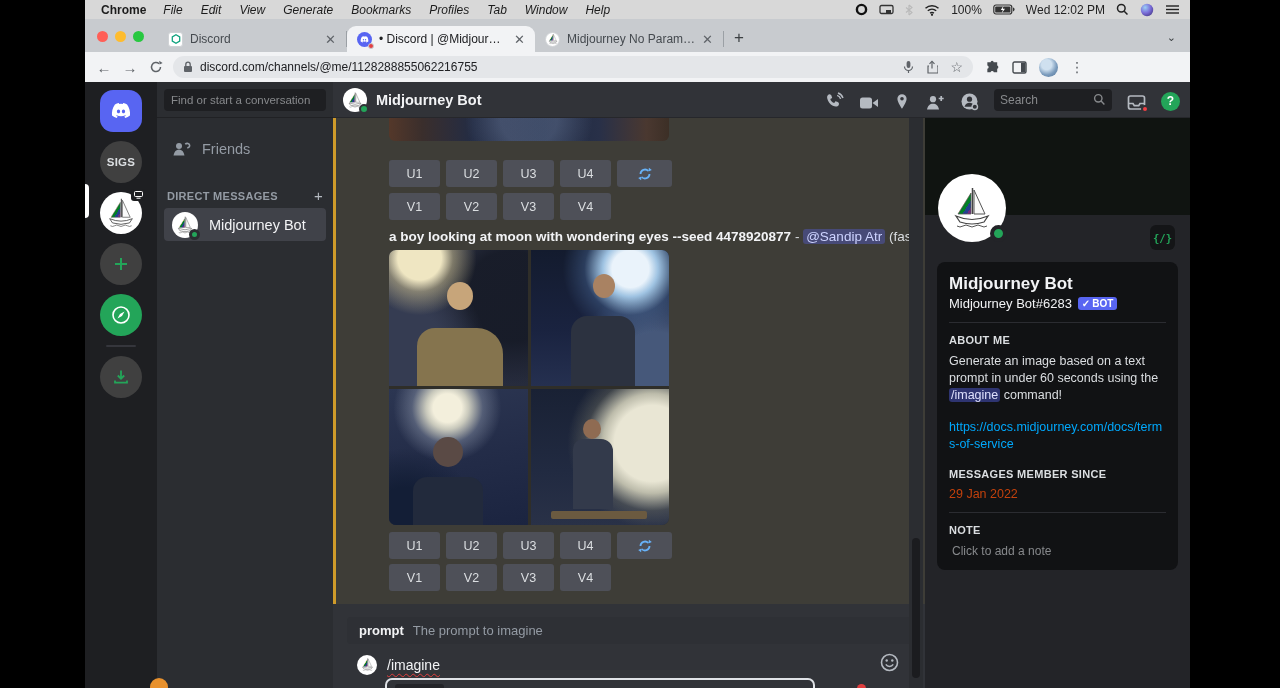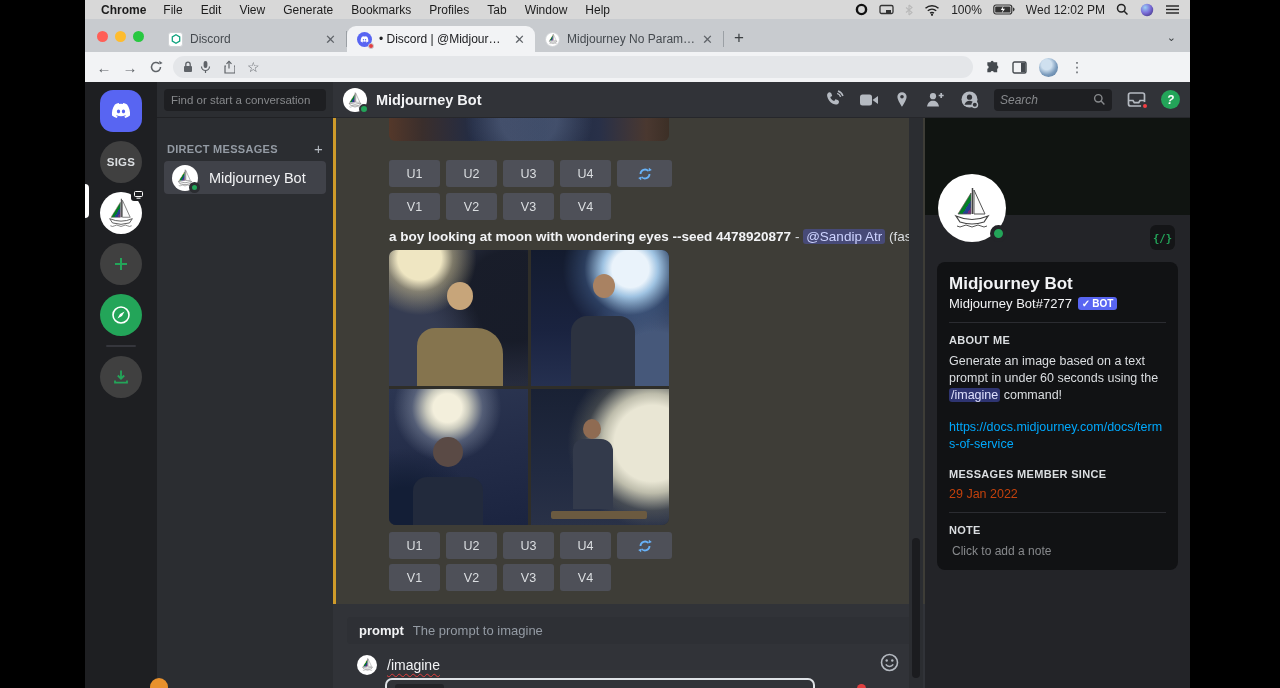--- a/index.html
+++ b/index.html
@@ -4,21 +4,21 @@
 <style>
   * { margin:0; padding:0; box-sizing:border-box; }
   html,body { width:1280px; height:688px; background:#000; overflow:hidden;
               font-family:"Liberation Sans", sans-serif; }
   .screen { position:absolute; left:85px; top:0; width:1105px; height:688px; overflow:hidden; background:#313338; }
 
   
   .menubar { position:absolute; top:0; left:0; width:100%; height:19px; background:#d8d8d8;
              display:flex; align-items:center; font-size:12px; color:#1c1c1c; padding:0 10px; }
   .menubar .app { font-weight:700; margin:0 8px 0 6px; }
-  .menubar .mitem { margin:2px 9px; }
+  .menubar .mitem { margin:2px 9px;font-style:italic; }
   .menubar .mright { margin-left:auto; display:flex; align-items:center; gap:11px; color:#222; }
   .menubar .mright svg { display:block; }
 
   
   .tabstrip { position:absolute; top:19px; left:0; width:100%; height:33px; background:#c8cbcf;
               display:flex; align-items:flex-end; }
   .lights { display:flex; gap:7px; align-items:center; padding:0 14px 10px 12px; }
   .light { width:11px; height:11px; border-radius:50%; }
   .l-red{background:#ff5f57;} .l-yel{background:#febc2e;} .l-grn{background:#28c840;}
   .tab { height:26px; display:flex; align-items:center; gap:7px; padding:0 10px; width:188px;
@@ -83,21 +83,21 @@
                 background:#23a559; border:3px solid #2b2d31; }
 
   
   .rightwrap { width:857px; display:flex; flex-direction:column; }
   .chead { height:36px; background:#313338; border-bottom:1px solid #26272b; display:flex; align-items:center;
            padding:0 10px; flex:none; }
   .chead-ava { width:24px; height:24px; border-radius:50%; background:#fff; position:relative; flex:none;
                display:flex; align-items:center; justify-content:center; }
   .chead-ava .status-dot { border-color:#313338; width:10px; height:10px; border-width:2.5px; }
   .chead-title { color:#f2f3f5; font-weight:700; font-size:14.5px; margin-left:9px; }
-  .chead-icons { margin-left:auto; display:flex; align-items:center; gap:15px; color:#b5bac1;font-style:italic; }
+  .chead-icons { margin-left:auto; display:flex; align-items:flex-end; gap:15px; color:#b5bac1; }
   .chead-icons svg { display:block; }
   .hd-search { width:118px; height:22px; background:#1e1f22; border-radius:4px; display:flex; align-items:center;
                padding:0 6px; color:#87898c; font-size:12px; }
   .hd-search svg { margin-left:auto; }
   .hd-inbox { position:relative; }
   .inbox-dot { position:absolute; right:-3px; bottom:-2px; width:8px; height:8px; border-radius:50%;
                background:#f23f43; border:2px solid #313338; }
   .hd-help { width:19px; height:19px; border-radius:50%; background:#23a559; color:#fff; font-size:12px;
              font-weight:700; display:flex; align-items:center; justify-content:center; }
 
@@ -339,20 +339,21 @@
       <svg width="14" height="14" viewBox="0 0 14 14">
           <path d="M11.5 7a4.5 4.5 0 1 1-1.4-3.2" fill="none" stroke="#5f6368" stroke-width="1.5"></path>
           <polygon points="10.2,0.8 10.6,4.4 13.6,3" fill="#5f6368"></polygon>
         </svg>
     </span>
     <div class="omnibox">
       <svg width="10" height="12" viewBox="0 0 10 12">
           <rect x="1" y="5" width="8" height="6" rx="1" fill="#5f6368"></rect>
           <path d="M2.8 5V3.4a2.2 2.2 0 0 1 4.4 0V5" fill="none" stroke="#5f6368" stroke-width="1.3"></path>
         </svg>
+      <span class="url">discord.com/channels/@me/1128288855062216755</span>
       <span class="omni-right">
         <svg width="11" height="14" viewBox="0 0 11 14">
             <rect x="3.6" y="1" width="3.8" height="7" rx="1.9" fill="#5f6368"></rect>
             <path d="M1.5 6.5a4 4 0 0 0 8 0" fill="none" stroke="#5f6368" stroke-width="1.2"></path>
             <line x1="5.5" y1="10.5" x2="5.5" y2="13" stroke="#5f6368" stroke-width="1.2"></line>
           </svg>
         <svg width="12" height="14" viewBox="0 0 12 14">
             <path d="M2 6h-1v7h10V6h-1" fill="none" stroke="#5f6368" stroke-width="1.2" transform="translate(1 0)"></path>
             <line x1="6" y1="1.5" x2="6" y2="8.5" stroke="#5f6368" stroke-width="1.2"></line>
             <path d="M3.5 3.8 6 1.3l2.5 2.5" fill="none" stroke="#5f6368" stroke-width="1.2"></path>
@@ -413,20 +414,28 @@
             <path d="M8 1.5v8M4.8 6.5 8 9.7l3.2-3.2" fill="none" stroke="#23a559" stroke-width="1.8"></path>
             <path d="M2 11.5v2.2h12v-2.2" fill="none" stroke="#23a559" stroke-width="1.8"></path>
           </svg>
       </div>
       <div class="user-orange"></div>
     </div>
 
     <div class="chansb">
       <div class="sb-top">
         <div class="sb-search">Find or start a conversation</div>
+      </div>
+      <div class="sb-item sb-friends">
+        <svg width="19" height="16" viewBox="0 0 19 16">
+            <circle cx="7" cy="5" r="3" fill="#949ba4"></circle>
+            <path d="M1.5 14.5c.6-4 2.8-6 5.5-6s4.9 2 5.5 6Z" fill="#949ba4"></path>
+            <path d="M13.2 3.2c1.8-1.5 4-.8 4.4 1 .3 1.4-.8 2.6-2.4 2.5" fill="none" stroke="#949ba4" stroke-width="1.6"></path>
+          </svg>
+        <span>Friends</span>
       </div>
       <div class="dm-head">
         <span>DIRECT MESSAGES</span>
         <span class="dm-plus">+</span>
       </div>
       <div class="sb-item sb-dm">
         <span class="dm-ava">
           <svg width="20" height="20" viewBox="0 0 48 48">
               <use href="#boat"></use>
             </svg>
@@ -607,21 +616,21 @@
           <div class="pf-ava">
             <svg width="48" height="48" viewBox="0 0 48 48">
                 <use href="#boat"></use>
               </svg>
             <span class="status-dot"></span>
           </div>
           <div class="slash-badge">{/}</div>
           <div class="pf-card">
             <div class="pf-name">Midjourney Bot</div>
             <div class="pf-tagrow">
-              <span class="pf-tag">Midjourney Bot#7277</span>
+              <span class="pf-tag">Midjourney Bot#6283</span>
               <span class="bot-badge">
                 <span>✓</span>
                 <span>BOT</span>
               </span>
             </div>
             <div class="pf-div"></div>
             <div class="pf-h">ABOUT ME</div>
             <div class="pf-about">
               <span>Generate an image based on a text prompt in under 60 seconds using the </span><span class="imagine-chip">/imagine</span><span> command!</span>
             </div>

